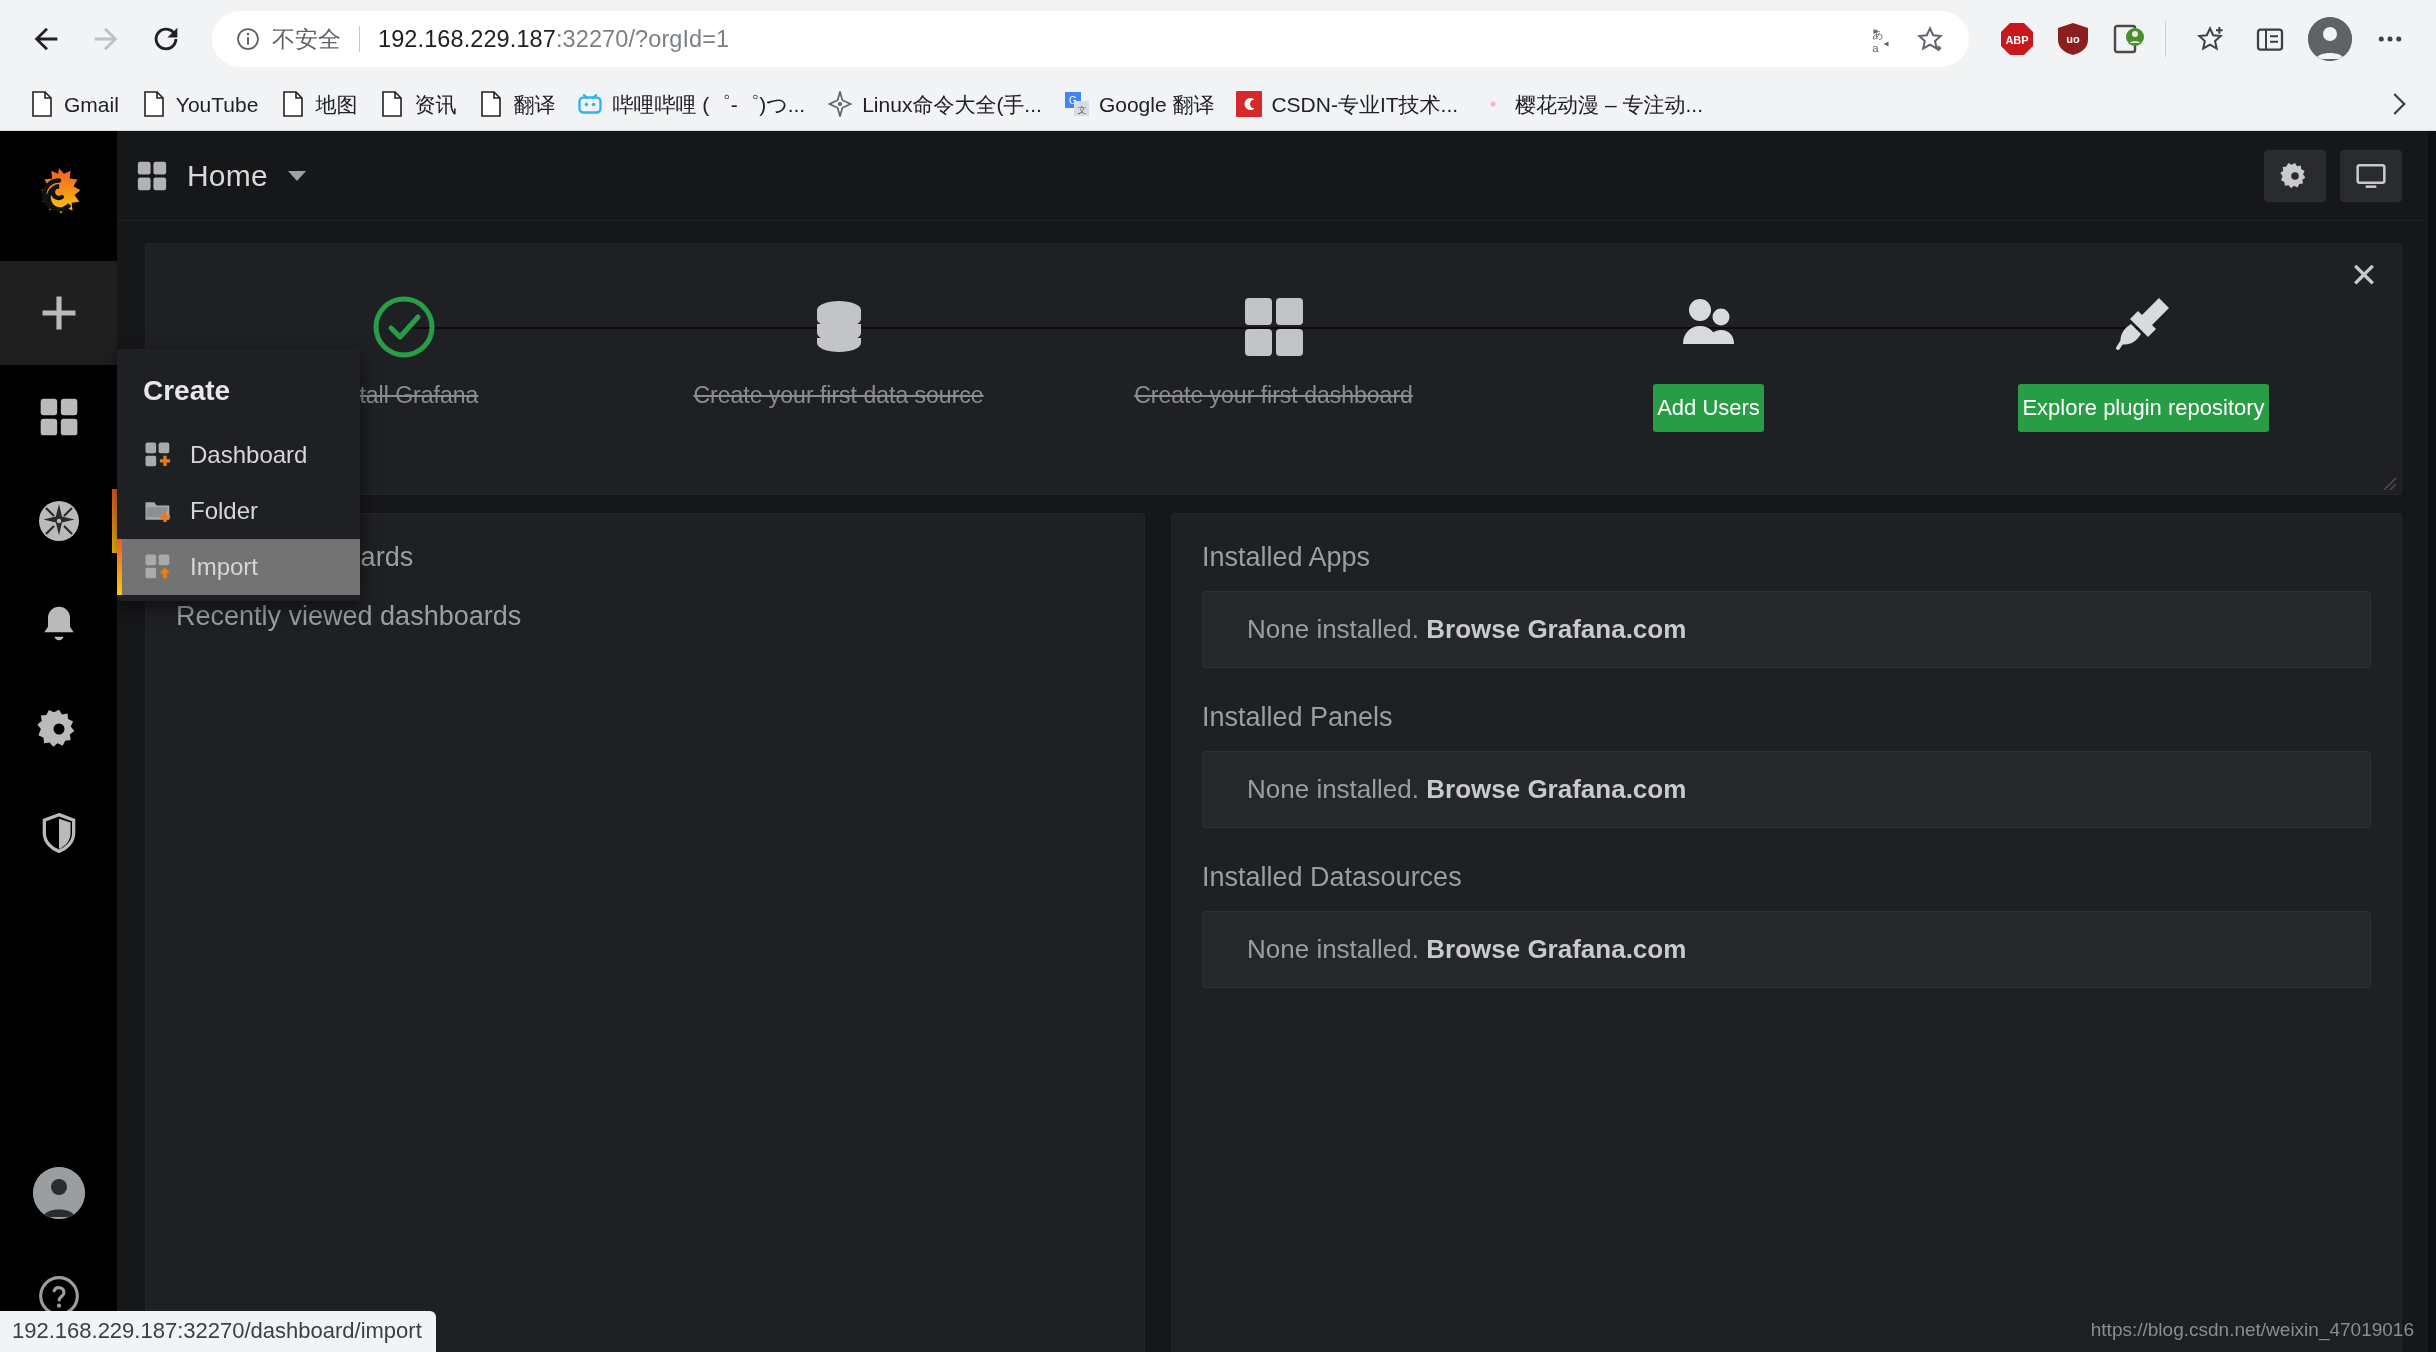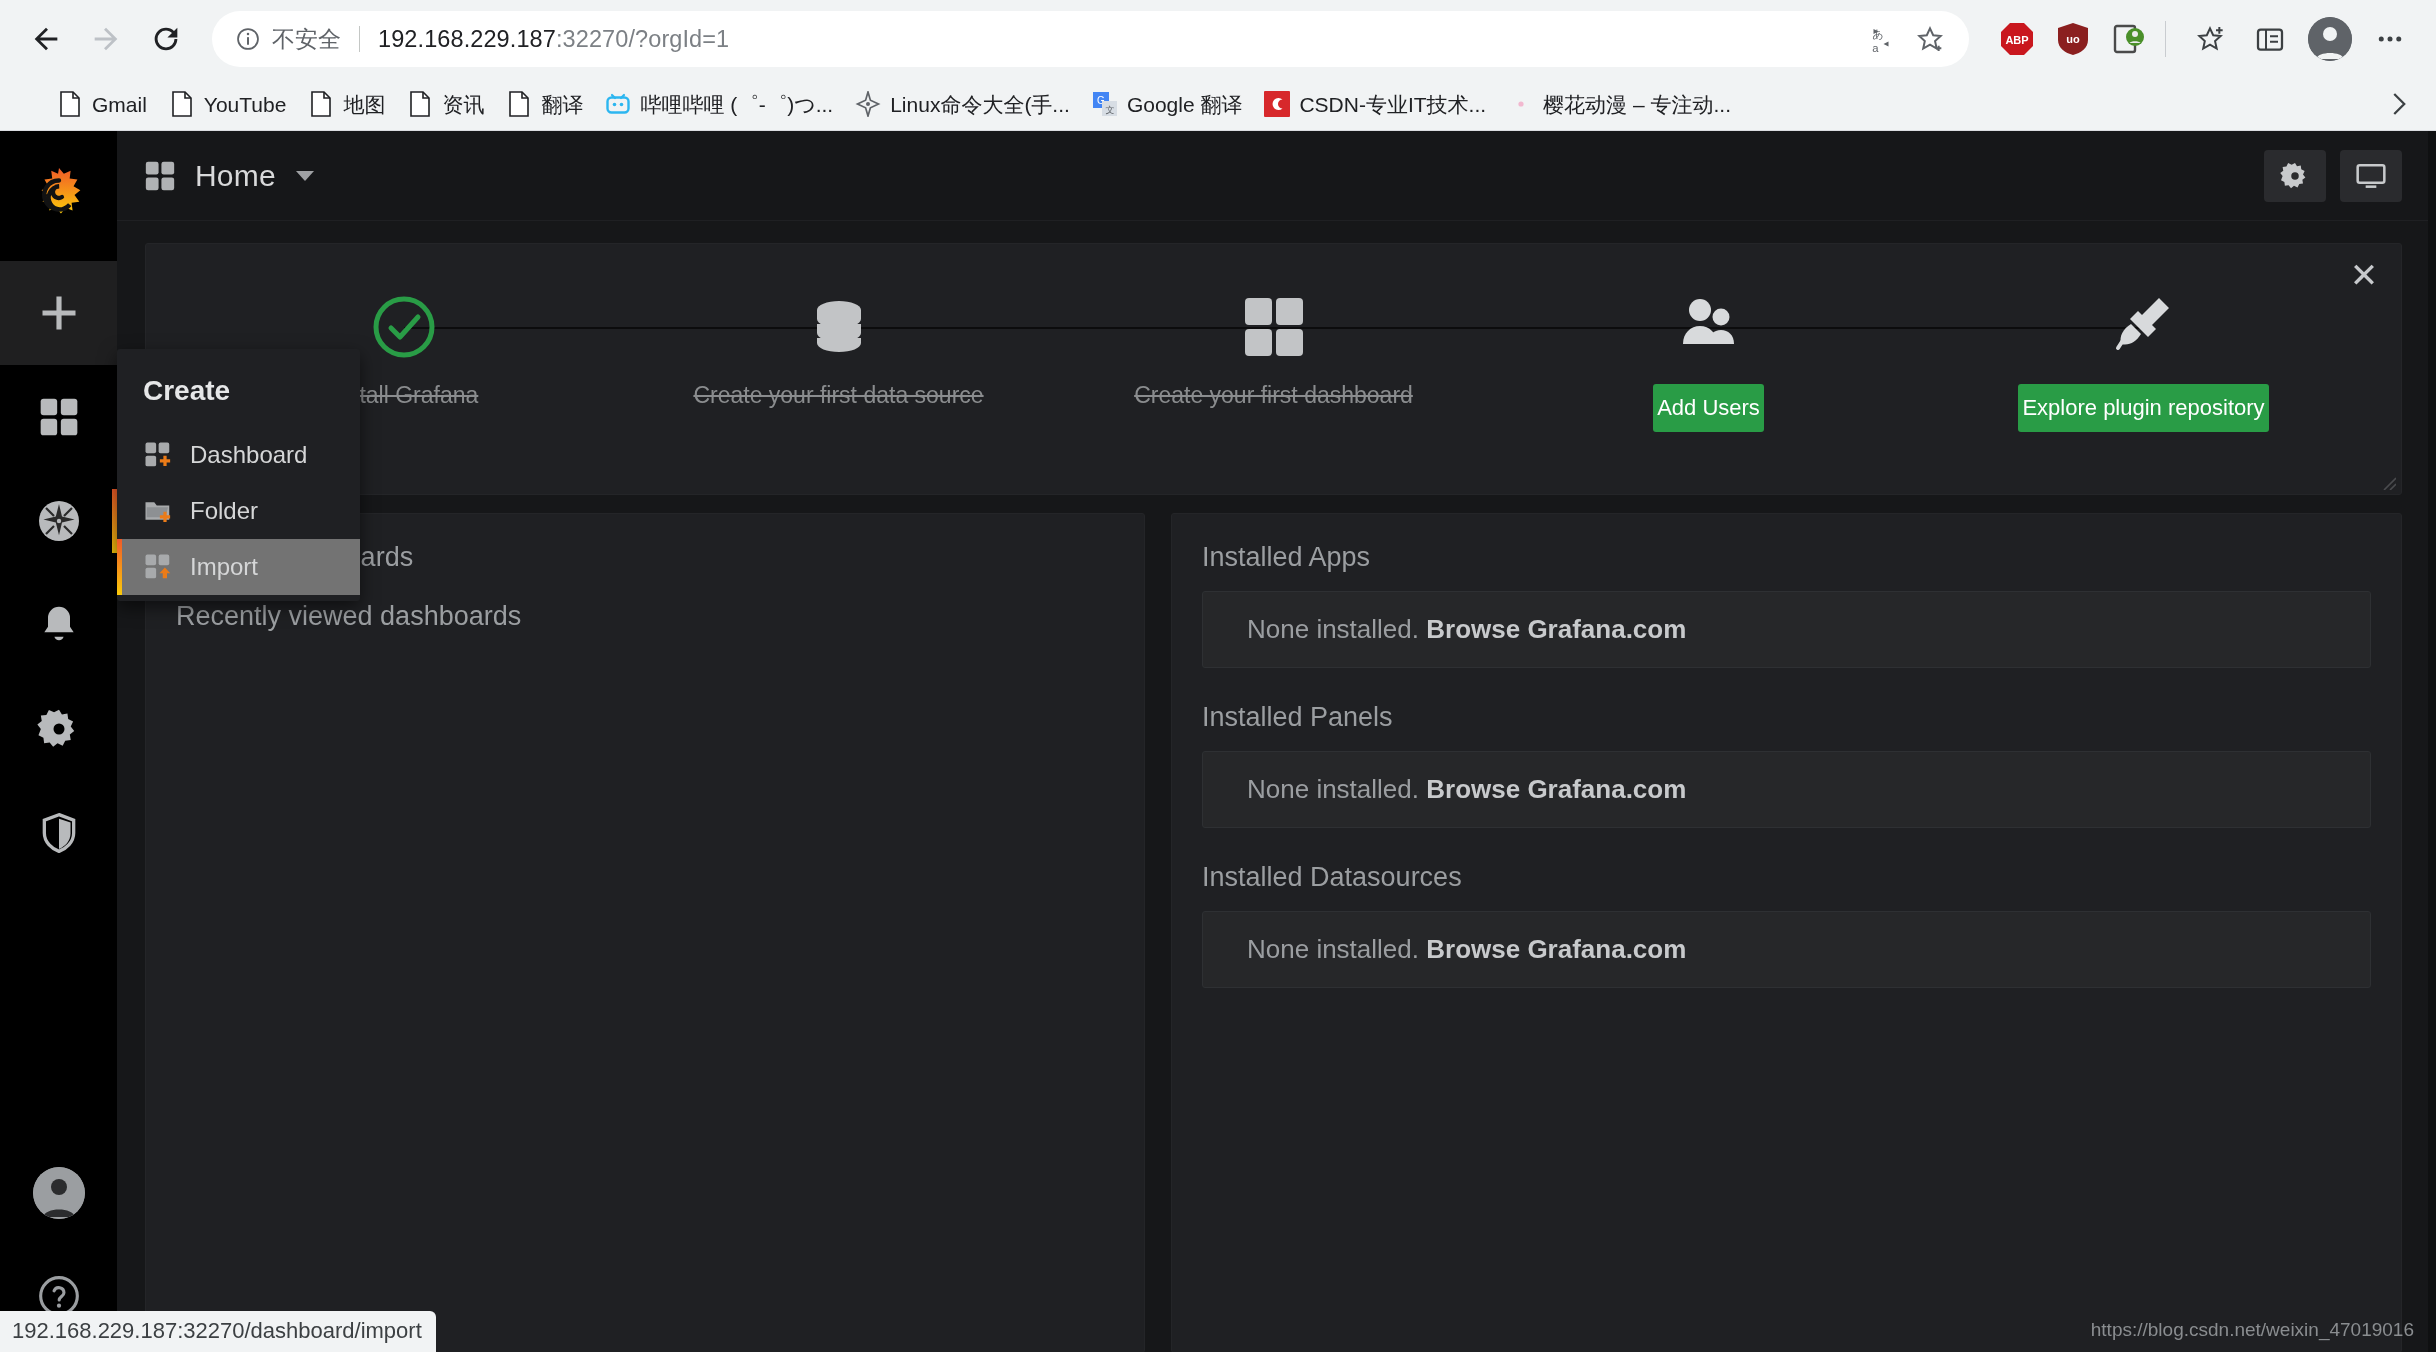--- a/index.html
+++ b/index.html
@@ -91,21 +91,20 @@
 
   
   .bookmarks-row {
     height: 52px;
     display: flex;
     align-items: center;
     padding: 0 14px 0 18px;
     gap: 0px;
     background: #f1f3f4;
     position: relative;
-    margin-left: 28px;
   }
   .bm {
     display: flex;
     align-items: center;
     gap: 9px;
     padding: 7px 11px;
     border-radius: 5px;
     white-space: nowrap;
     flex: 0 0 auto;
   }
@@ -180,21 +179,21 @@
     flex: 1;
     display: flex;
     flex-direction: column;
     min-width: 0;
     background: #161719;
   }
   .topnav {
     height: 90px;
     display: flex;
     align-items: center;
-    padding: 0 34px 0 26px;
+    padding: 0 34px 0 18px;
     background: #161719;
     border-bottom: 1px solid #1f2023;
     justify-content: center;
   }
   .breadcrumb {
     display: flex;
     align-items: center;
     gap: 18px;
   }
   .bc-title {

